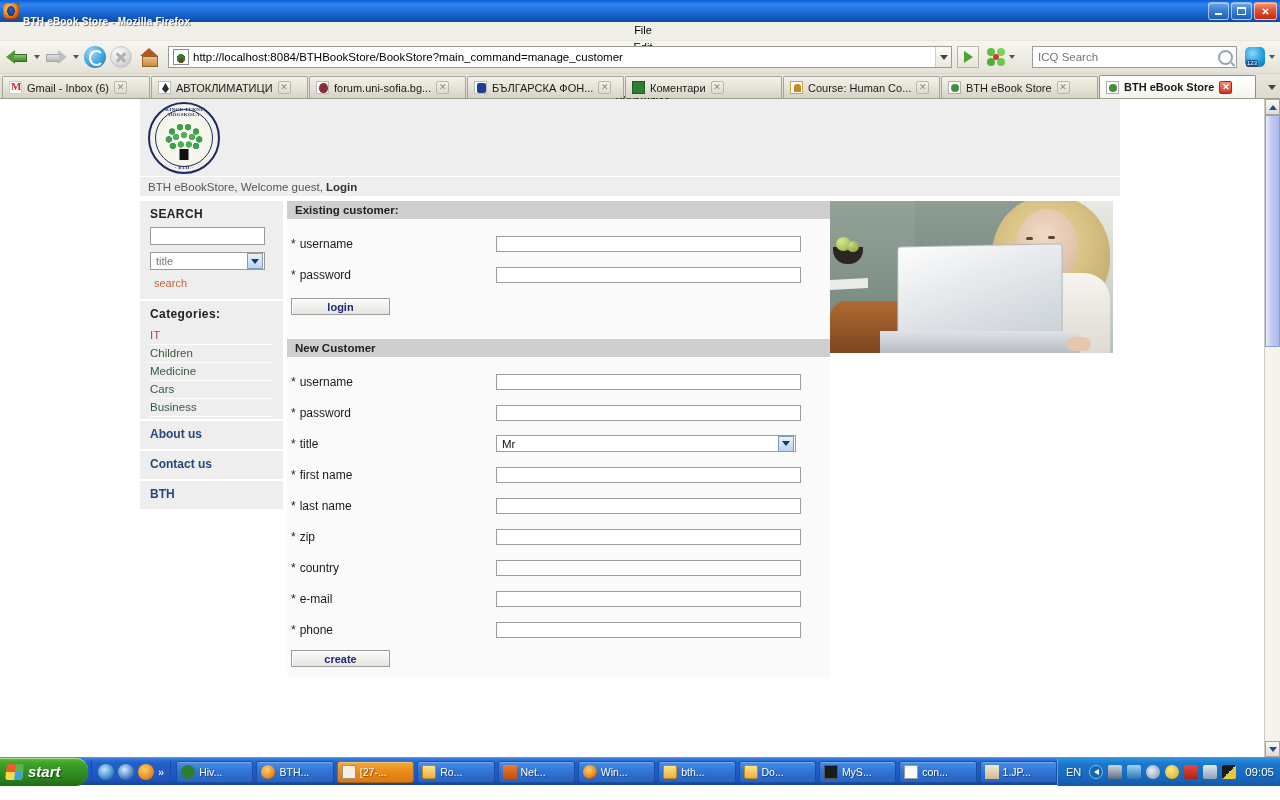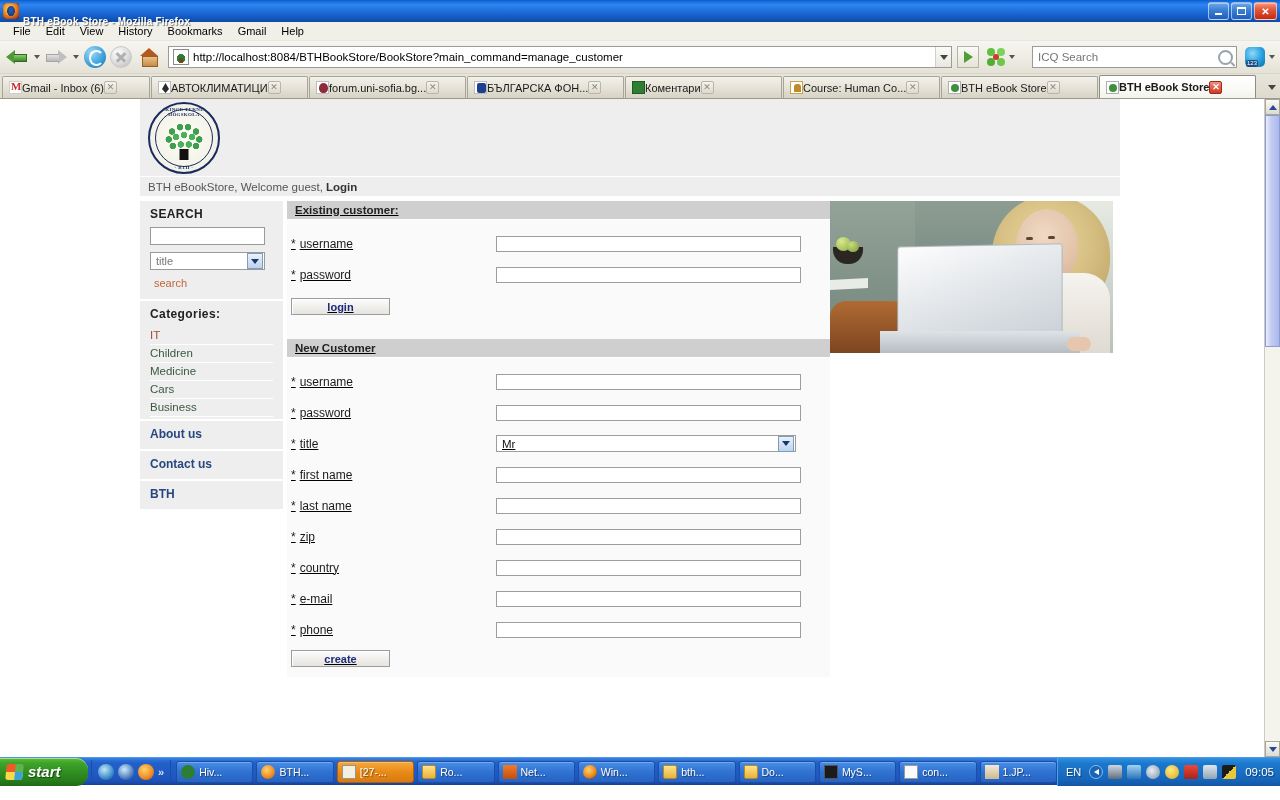--- a/index.html
+++ b/index.html
@@ -53,20 +53,21 @@
   }
   .tb-min span { display:block; width:7px; height:2px; background:#fff; margin-top:6px; }
   .tb-max span { display:block; width:9px; height:8px; border:1px solid #fff; border-top-width:2px; }
 
   
   .menubar {
     height: 19px; background: #f0efe8;
     display: flex; align-items: center;
     padding-left: 6px; gap: 1px;
     border-bottom: 1px solid #e8e6de;
+    flex-direction: column;
   }
   .menuitem {
     font-size: 11px; color:#000; padding: 2px 7px;
     white-space: nowrap;
   }
 
   
   .navbar {
     height: 33px;
     background: linear-gradient(180deg,#f6f5f0 0%,#eeece3 55%,#e4e1d6 100%);
@@ -195,21 +196,21 @@
   
   .tabbar {
     height: 25px;
     background: linear-gradient(180deg,#e7e4da 0%,#dedacd 100%);
     display:flex; align-items:flex-end;
     border-bottom: 1px solid #9d9a8f;
     padding-left: 2px;
   }
   .tab {
     height: 22px; display:flex; align-items:center;
-    padding: 0 3px 0 6px; 
+    padding: 0 3px 0 6px; gap:5px;
     background: linear-gradient(180deg,#f2f1ea 0%,#e3e0d4 60%,#d6d2c4 100%);
     border: 1px solid #a8a49a; border-bottom:none;
     border-radius: 2px 2px 0 0;
     font-size: 11px; color:#1a1a1a; white-space:nowrap;
     overflow:hidden; position:relative; margin-right:1px;
   }
   .tab.active {
     background: linear-gradient(180deg,#ffffff 0%,#fafaf7 55%,#f3f2ec 100%);
     font-weight: bold; height: 23px;
     border-color:#8f8c82;
@@ -358,21 +359,21 @@
   .cat-item{
     font-size:11.5px; color:#3b5a41; padding:2px 0 3px 0;
     border-bottom:1px solid #ffffff;
   }
   .cat-item.first{ color:#a14e3a; }
   .side-link{
     font-size:12px;font-weight:bold;color:#27477e;
   }
 
   
-  .main { flex:1; padding-top:4px; padding-left:4px;text-decoration:underline; }
+  .main { flex:1; padding-top:4px; padding-left:4px; }
   .section-head{
     background:#cfcfcf; height:19px; display:flex; align-items:center;
     padding-left:8px; font-size:11.5px; font-weight:bold; color:#222;
     border-bottom:1px solid #fff;
   }
   .panel{ background:#fafafa; padding: 8px 0 10px 0; }
   .formrow{
     display:flex; align-items:center; height:31px; padding-left:4px;
   }
   .flabel{

